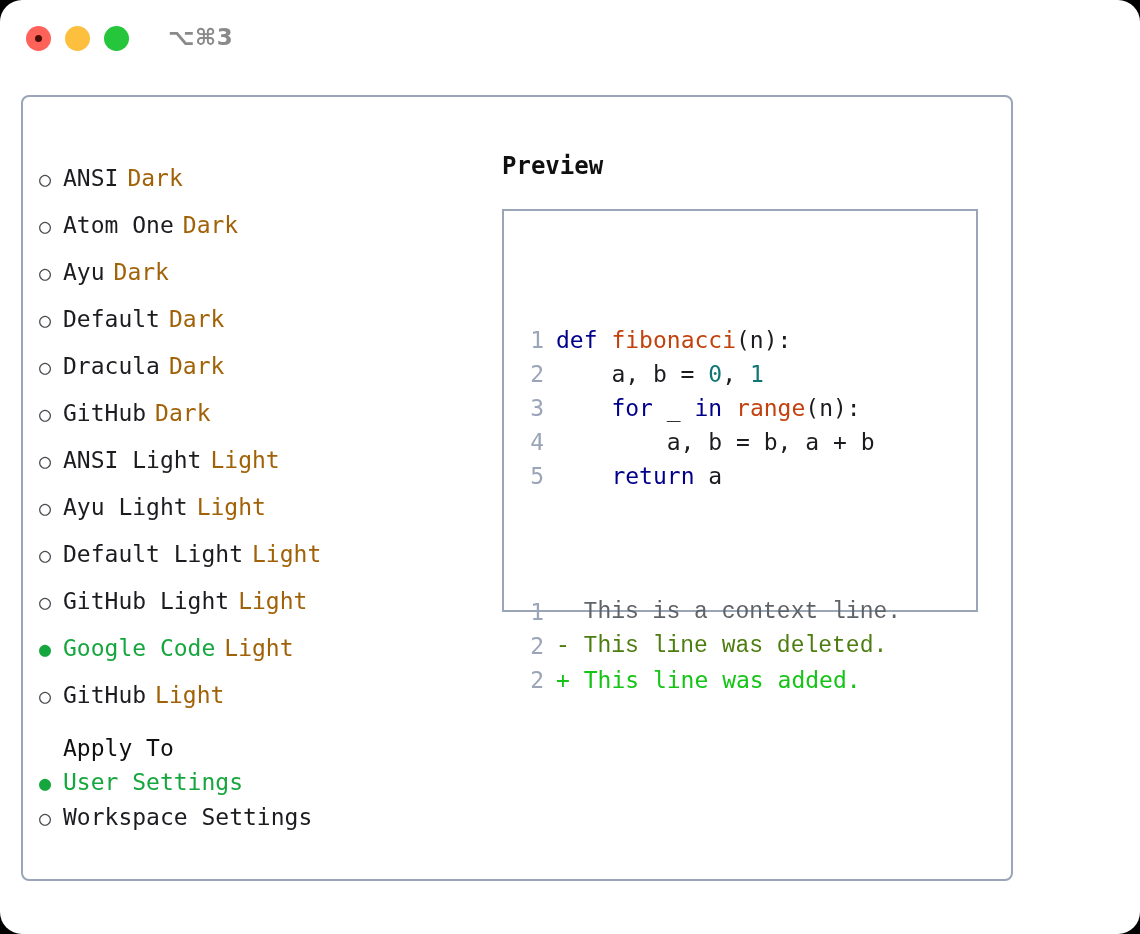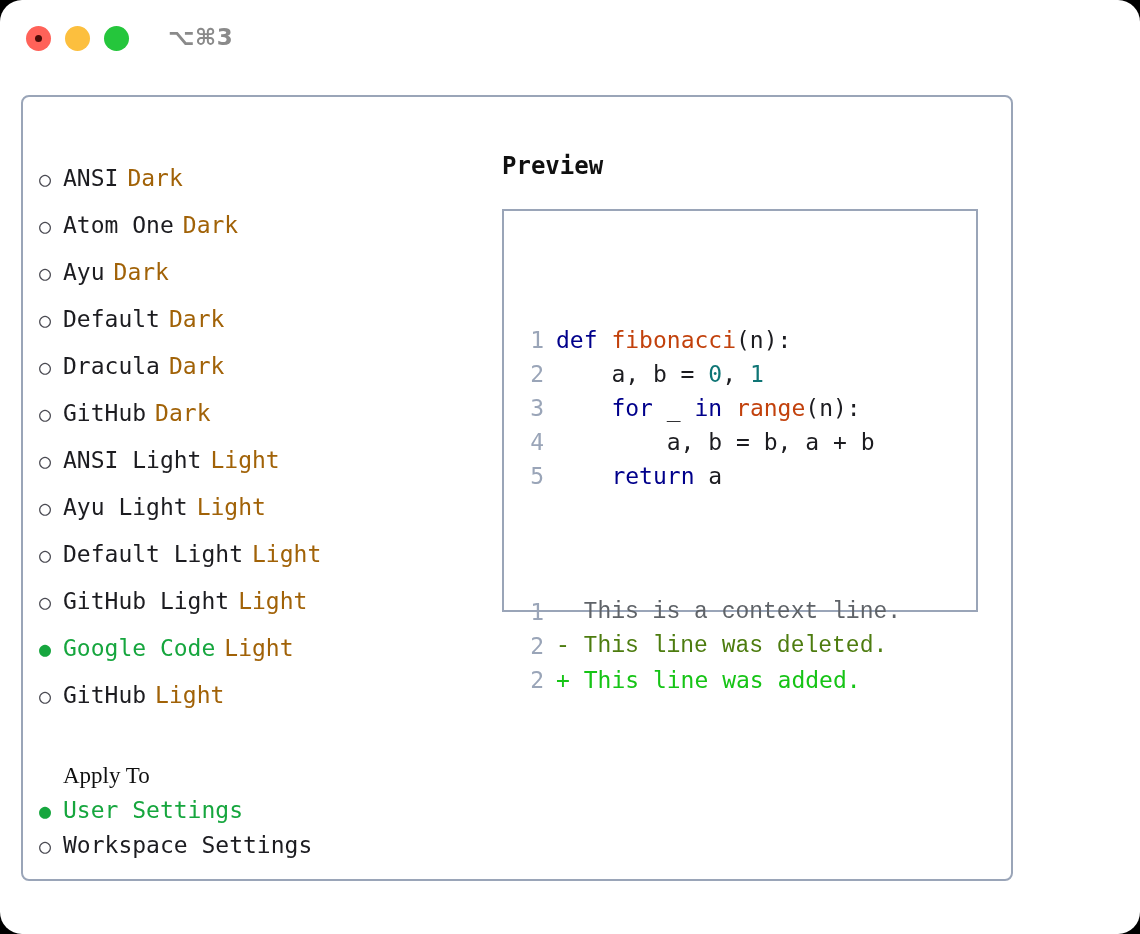--- a/index.html
+++ b/index.html
@@ -121,22 +121,21 @@
     margin-left: 9px;
     margin-top: 12px;
   }
 
   .apply-header {
     font-size: 23px;
     line-height: 34px;
     color: #101010;
     white-space: pre;
     padding-left: 24px;
-    margin-top: 46px;
-    font-family: Liberation Serif, serif;
+    margin-top: 18px;
   }
 
   .hint {
     margin-top: 34px;
     font-size: 23px;
     line-height: 34px;
     color: #9aa5b8;
     width: 410px;
     white-space: normal;
   }

